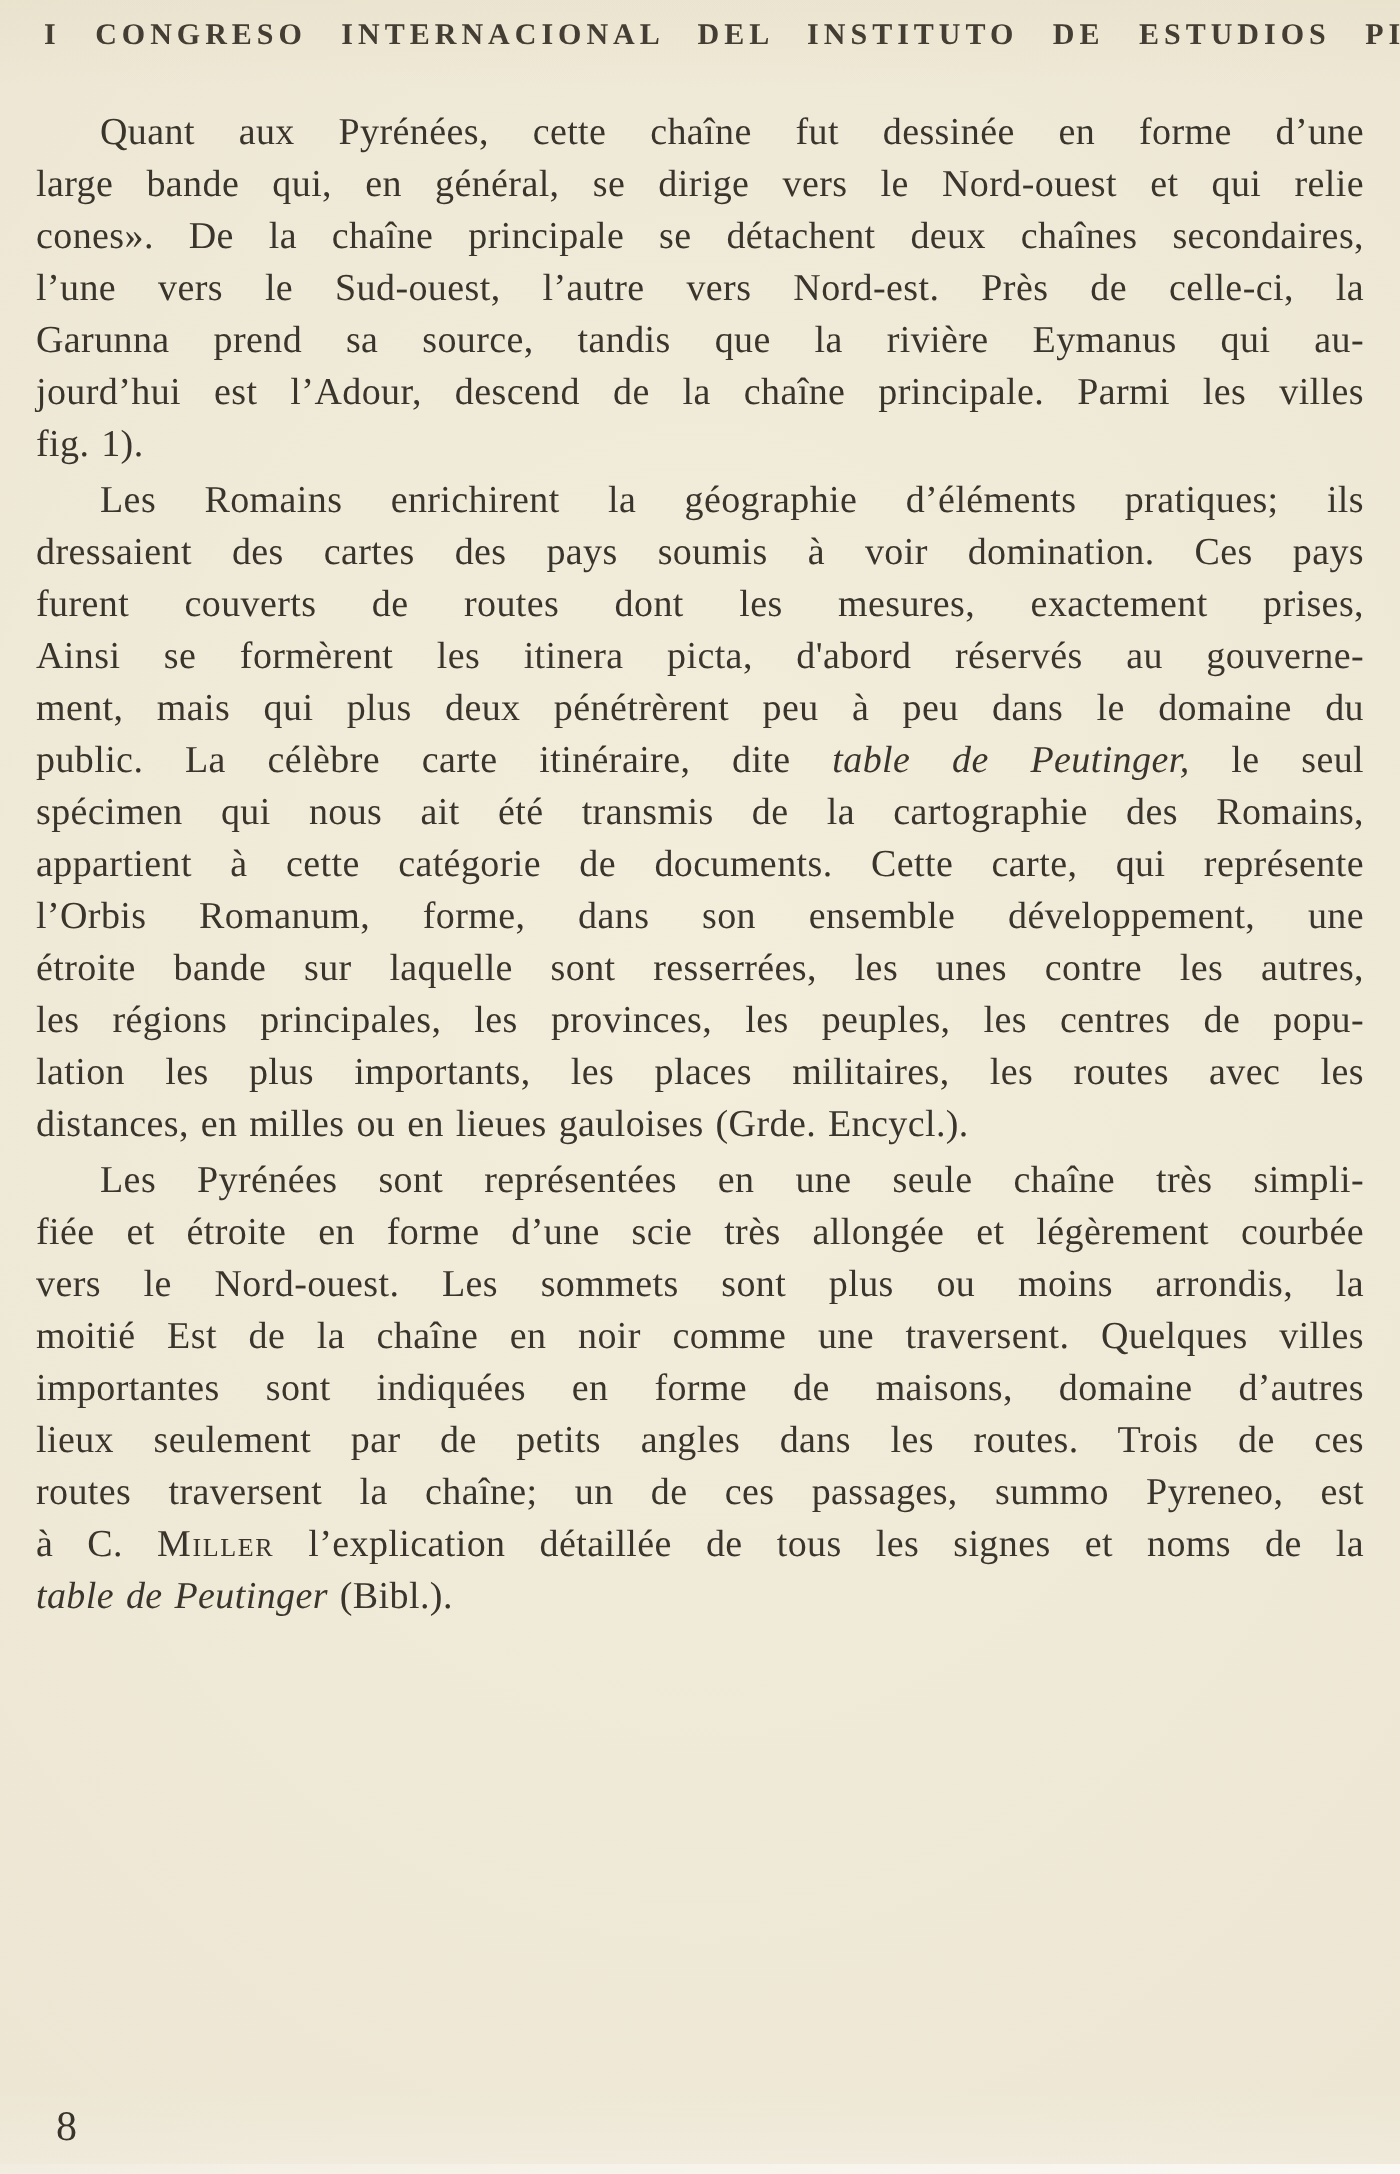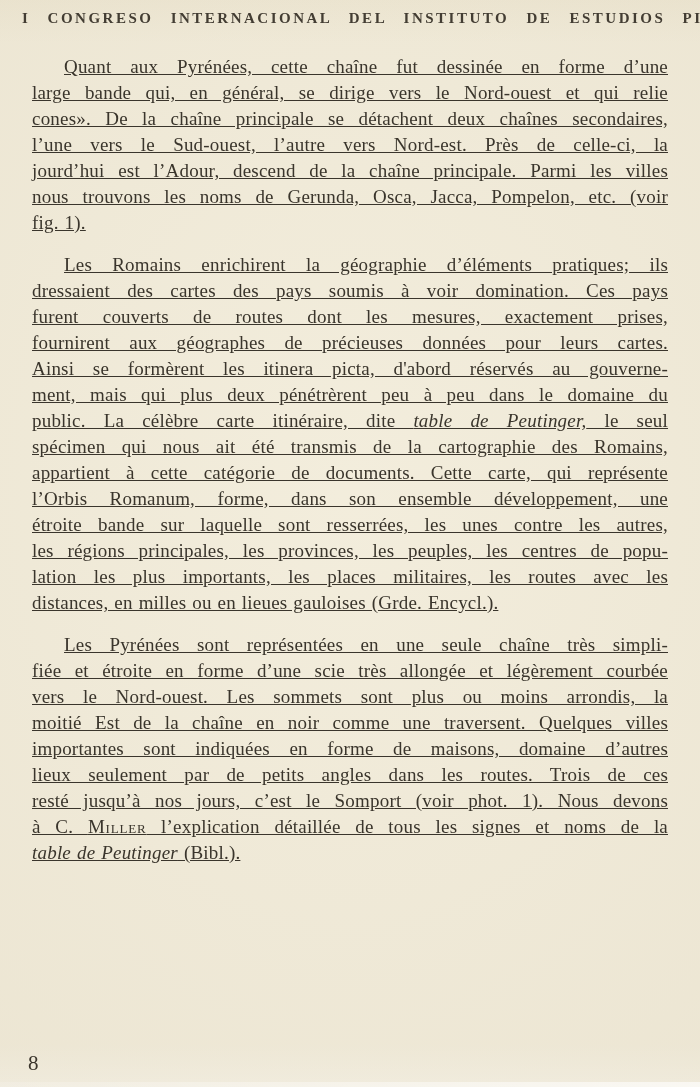--- a/index.html
+++ b/index.html
@@ -25,22 +25,21 @@
     letter-spacing: 2.5px;
     word-spacing: 11px;
     color: #433d33;
     white-space: nowrap;
   }
   .page-body {
     margin-top: 27px;
     padding: 0 16px 0 16px;
   }
   .paragraph {
-    margin: 16px;
-    text-decoration: underline;
+    margin: 2px;
   }
   .line {
     display: block;
     font-size: 19px;
     line-height: 26px;
     text-align: justify;
     text-align-last: justify;
     word-spacing: 1px;
     letter-spacing: 0.2px;
   }
@@ -78,48 +77,47 @@
 
 <div class="page">
   <div class="running-head">I CONGRESO INTERNACIONAL DEL INSTITUTO DE ESTUDIOS PIRENAICOS</div>
 
   <div class="page-body">
       <div class="paragraph">
         <div class="line first"><span>Quant aux Pyrénées, cette chaîne fut dessinée en forme d’une</span></div>
         <div class="line"><span>large bande qui, en général, se dirige vers le Nord-ouest et qui relie</span></div>
         <div class="line"><span>cones». De la chaîne principale se détachent deux chaînes secondaires,</span></div>
         <div class="line"><span>l’une vers le Sud-ouest, l’autre vers Nord-est. Près de celle-ci, la</span></div>
+        <div class="line"><span>Garunna prend sa source, tandis que la rivière Eymanus qui au-</span></div>
         <div class="line"><span>jourd’hui est l’Adour, descend de la chaîne principale. Parmi les villes</span></div>
-        <div class="line"><span>nous trouvons les noms de Gerunda, Osca, Jacca, Pompelon, etc. (voir</span></div>
         <div class="line last"><span>fig. 1).</span></div>
       </div>
       <div class="paragraph">
         <div class="line first"><span>Les Romains enrichirent la géographie d’éléments pratiques; ils</span></div>
         <div class="line"><span>dressaient des cartes des pays soumis à voir domination. Ces pays</span></div>
         <div class="line"><span>furent couverts de routes dont les mesures, exactement prises,</span></div>
-        <div class="line"><span>fournirent aux géographes de précieuses données pour leurs cartes.</span></div>
         <div class="line"><span>Ainsi se formèrent les itinera picta, d'abord réservés au gouverne-</span></div>
         <div class="line"><span>ment, mais qui plus deux pénétrèrent peu à peu dans le domaine du</span></div>
         <div class="line"><span>public. La célèbre carte itinéraire, dite </span><span class="italic">table de Peutinger,</span><span> le seul</span></div>
         <div class="line"><span>spécimen qui nous ait été transmis de la cartographie des Romains,</span></div>
         <div class="line"><span>appartient à cette catégorie de documents. Cette carte, qui représente</span></div>
         <div class="line"><span>l’Orbis Romanum, forme, dans son ensemble développement, une</span></div>
         <div class="line"><span>étroite bande sur laquelle sont resserrées, les unes contre les autres,</span></div>
         <div class="line"><span>les régions principales, les provinces, les peuples, les centres de popu-</span></div>
         <div class="line"><span>lation les plus importants, les places militaires, les routes avec les</span></div>
         <div class="line last"><span>distances, en milles ou en lieues gauloises (Grde. Encycl.).</span></div>
       </div>
       <div class="paragraph">
         <div class="line first"><span>Les Pyrénées sont représentées en une seule chaîne très simpli-</span></div>
         <div class="line"><span>fiée et étroite en forme d’une scie très allongée et légèrement courbée</span></div>
         <div class="line"><span>vers le Nord-ouest. Les sommets sont plus ou moins arrondis, la</span></div>
         <div class="line"><span>moitié Est de la chaîne en noir comme une traversent. Quelques villes</span></div>
         <div class="line"><span>importantes sont indiquées en forme de maisons, domaine d’autres</span></div>
         <div class="line"><span>lieux seulement par de petits angles dans les routes. Trois de ces</span></div>
-        <div class="line"><span>resté jusqu’à nos jours, c’est le Somport (voir phot. 1). Nous devons</span></div>
+        <div class="line"><span>routes traversent la chaîne; un de ces passages, summo Pyreneo, est</span></div>
         <div class="line"><span>à C. </span><span class="smallcaps">Miller</span><span> l’explication détaillée de tous les signes et noms de la</span></div>
         <div class="line last"><span class="italic">table de Peutinger</span><span> (Bibl.).</span></div>
       </div>
     </div>
 
   <div class="page-number">8</div>
 
   <div class="bottom-edge"></div>
 </div>
 

